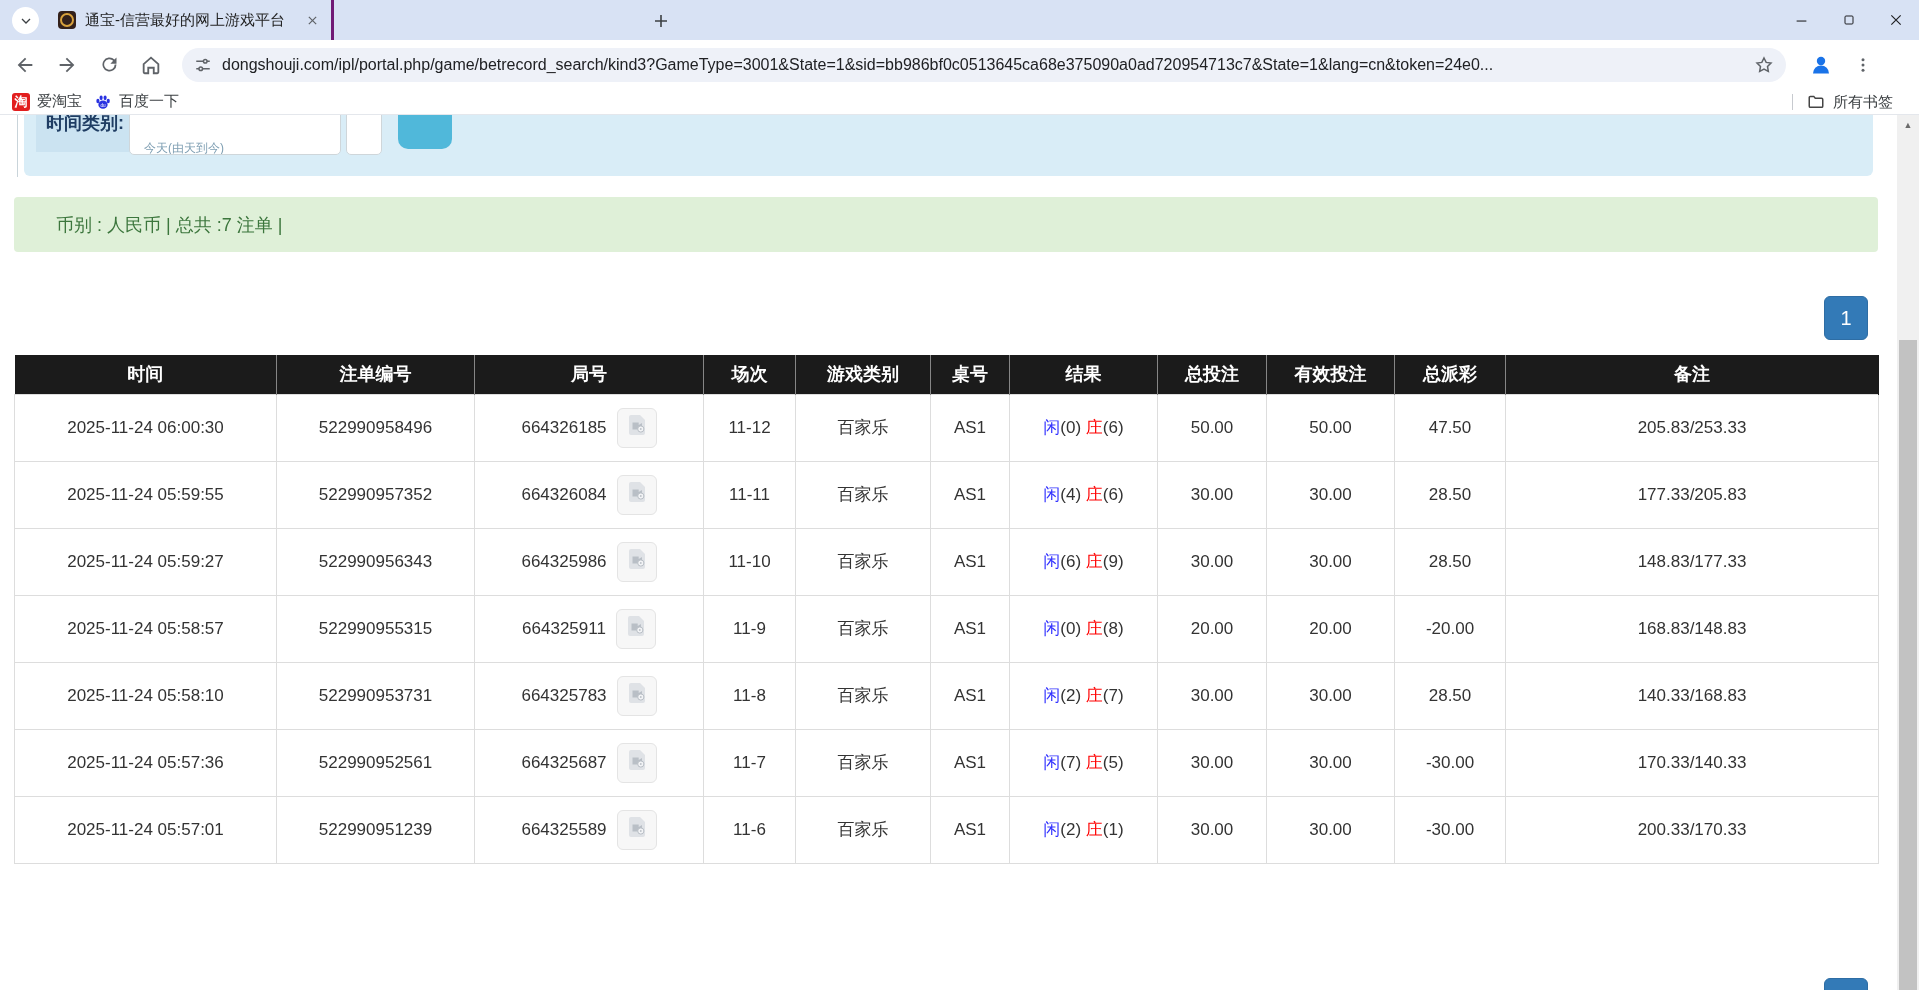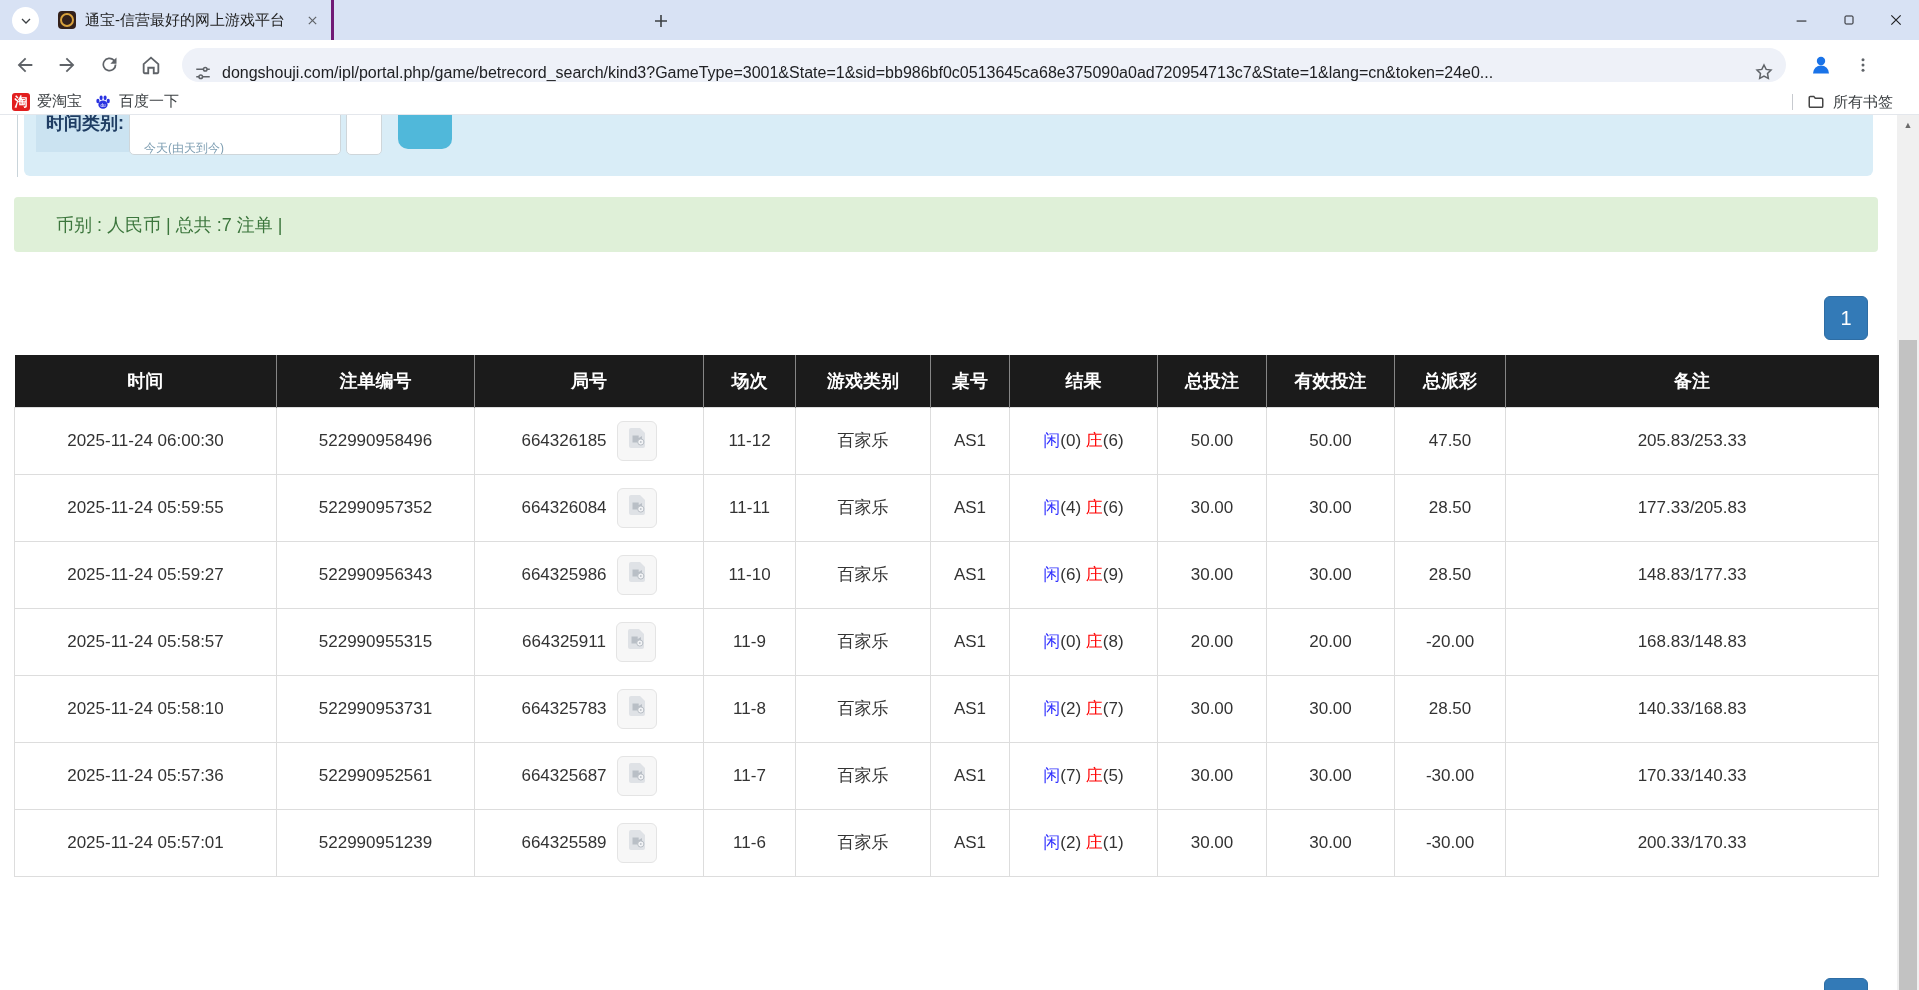--- a/index.html
+++ b/index.html
@@ -16,21 +16,21 @@
   .tab-close { width:18px; height:18px; border-radius:50%; display:flex; align-items:center; justify-content:center; cursor:pointer; flex:none; }
   .favicon { width:18px; height:18px; flex:none; }
   .fav-tb { background:#33201a; border-radius:4px; display:flex; align-items:center; justify-content:center; }
   .fav-tb::after { content:""; width:10px; height:10px; border:2px solid #d8a13c; border-radius:50%; }
   .newtab-btn { position:absolute; left:648px; top:8px; width:26px; height:26px; display:flex; align-items:center; justify-content:center; cursor:pointer; border-radius:50%; }
   .wincontrols { position:absolute; right:0; top:0; height:40px; display:flex; }
   .winbtn { width:47px; height:40px; display:flex; align-items:center; justify-content:center; cursor:pointer; color:#202124; }
 
   .toolbar { position:absolute; left:0; top:40px; width:1919px; height:49px; background:#fff; display:flex; align-items:center; }
   .navbtn { width:34px; height:34px; margin-left:8px; display:flex; align-items:center; justify-content:center; border-radius:50%; cursor:pointer; flex:none; }
-  .omnibox { margin-left:14px; width:1604px; height:34px; background:#eef1f8; border-radius:17px; display:flex; align-items:flex-end; padding:0 12px; }
+  .omnibox { margin-left:14px; width:1604px; height:34px; background:#eef1f8; border-radius:17px; display:flex; align-items:center; padding:0 12px; }
   .omnibox .url { flex:1; font-size:16px; color:#202124; white-space:nowrap; overflow:hidden; margin-left:10px; }
   .toolbar-right { display:flex; align-items:center; margin-left:10px; }
 
   .bookmarks { position:absolute; left:0; top:89px; width:1919px; height:26px; background:#fff; border-bottom:1px solid #e4e7ec; display:flex; align-items:center; font-size:15px; color:#3c4043; }
   .bm-item { display:flex; align-items:center; margin-left:12px; cursor:pointer; }
   .bm-item span { margin-left:7px; }
   .bm-right { position:absolute; right:26px; top:0; height:26px; display:flex; align-items:center; cursor:pointer; }
   .bm-divider { width:1px; height:16px; background:#c7cacf; margin-right:14px; }
   .bm-right span { margin-left:8px; }
   .bm-ico { width:18px; height:18px; border-radius:3px; }
@@ -47,21 +47,21 @@
   .filter-btn { position:absolute; left:374px; top:-2px; width:54px; height:50px; background:#50b8da; border-radius:10px; cursor:pointer; }
 
   .alert-bar { position:absolute; left:14px; top:82px; width:1864px; height:55px; background:#dff0d8; border-radius:4px; display:flex; align-items:center;padding-left:14px; }
   .alert-left { margin-left:28px; font-size:18px; color:#3c763d; }
   .alert-right { margin-left:auto; margin-right:24px; font-size:18px; color:#fe0000; }
 
   .page-btn { position:absolute; left:1824px; top:181px; width:44px; height:44px; background:#337ab7; border:1px solid #2e6da4; border-radius:6px; color:#fff; font-size:20px; display:flex; align-items:center; justify-content:center; cursor:pointer; }
   .page-btn-bottom { position:absolute; left:1824px; top:863px; width:44px; height:20px; background:#337ab7; border:1px solid #2e6da4; border-radius:6px 6px 0 0; cursor:pointer; }
 
   table.bet { position:absolute; left:14px; top:240px; width:1864px; border-collapse:collapse; table-layout:fixed; }
-  table.bet thead td { height:52px; background:#1b1b1b; color:#fff; font-weight:bold; font-size:18px; text-align:center; border-right:1px solid #868686; }
+  table.bet thead td { height:39px; background:#1b1b1b; color:#fff; font-weight:bold; font-size:18px; text-align:center; border-right:1px solid #868686; }
   table.bet thead td:last-child { border-right:1px solid #1b1b1b; }
   table.bet tbody td { height:67px; border:1px solid #ddd; font-size:17px; color:#333; text-align:center; background:#fff; }
   table.bet tfoot td { height:43px; background:#9b9b9b; color:#fff; font-size:17px; text-align:center; border:2px solid #fff; border-top:3px solid #fff; }
   .round-wrap { display:inline-flex; align-items:center; gap:10px; }
   .video-btn { width:40px; height:40px; background:#f7f7f7; border:1px solid #e4e4e4; border-radius:6px; display:inline-flex; align-items:center; justify-content:center; cursor:pointer; }
   .amt-blue { color:#337ab7; }
   .neg { color:#fe0000; }
   .res-player { color:#3333ff; }
   .res-banker { color:#fe0000; }
 

